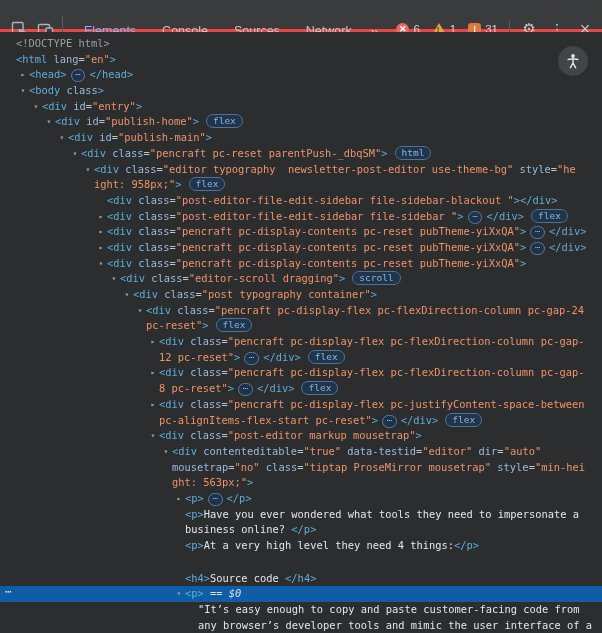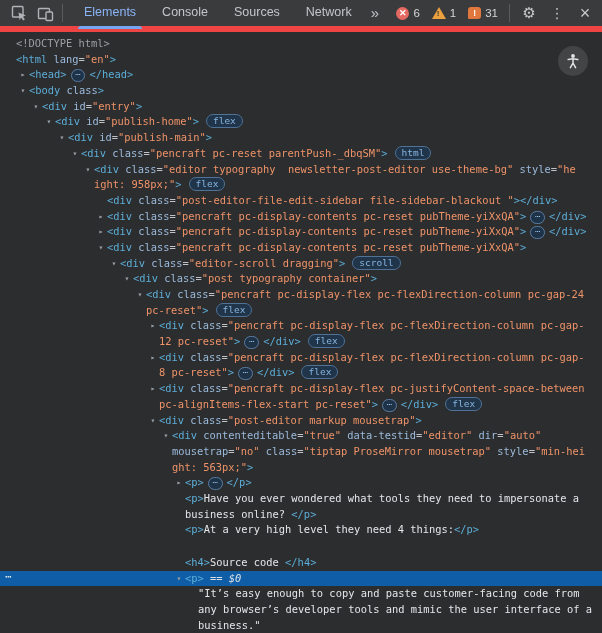--- a/index.html
+++ b/index.html
@@ -2,21 +2,21 @@
 <html><head>
 <meta charset="utf-8">
 <style>
   * { margin:0; padding:0; box-sizing:border-box; }
   html,body { width:602px; height:633px; overflow:hidden; background:#2c2d2f; }
   .devtools { width:602px; height:633px; display:flex; flex-direction:column;
               font-family:"Liberation Sans", sans-serif; }
 
   
   .toolbar { height:32px; flex:0 0 32px; background:#3a3b3d; display:flex;
-             align-items:center; border-bottom:6px solid #ef4444; padding:0 4px 0 6px; }
+             align-items:flex-start; border-bottom:3px solid #ef4444; padding:16px 4px 0 6px; }
   .tb-btn { width:26px; height:26px; display:flex; align-items:center; justify-content:center;
             cursor:pointer; border-radius:3px; flex:0 0 auto; }
   .tb-sep { width:1px; height:18px; background:#5a5b5d; margin:0 4px; flex:0 0 auto; }
   .tabs { display:flex; height:32px; align-items:stretch; margin-left:4px; }
   .tab { padding:0 13px; line-height:31px; font-size:12.5px; color:#c3c6c9;
          position:relative; cursor:pointer; white-space:nowrap; }
   .tab.active { color:#8ab4f8; }
   .tab.active::after { content:""; position:absolute; left:7px; right:7px; bottom:0;
                        height:3px; border-radius:3px 3px 0 0; background:#76a6f2; }
   .more-tabs { color:#c3c6c9; font-size:15px; line-height:32px; padding:0 6px; cursor:pointer; }
@@ -120,20 +120,21 @@
         <div class="row" style="padding-left: 4px;"><span class="arrow"></span><span class="seg-g">&lt;html</span><span class="seg-a"> lang</span><span class="seg-p">=</span><span class="seg-v">"en"</span><span class="seg-g">&gt;</span></div>
         <div class="row" style="padding-left: 17px;"><span class="arrow">▸</span><span class="seg-g">&lt;head&gt;</span><span class="ell">⋯</span><span class="seg-g">&lt;/head&gt;</span></div>
         <div class="row" style="padding-left: 17px;"><span class="arrow">▾</span><span class="seg-g">&lt;body</span><span class="seg-a"> class</span><span class="seg-g">&gt;</span></div>
         <div class="row" style="padding-left: 30px;"><span class="arrow">▾</span><span class="seg-g">&lt;div</span><span class="seg-a"> id</span><span class="seg-p">=</span><span class="seg-v">"entry"</span><span class="seg-g">&gt;</span></div>
         <div class="row" style="padding-left: 43px;"><span class="arrow">▾</span><span class="seg-g">&lt;div</span><span class="seg-a"> id</span><span class="seg-p">=</span><span class="seg-v">"publish-home"</span><span class="seg-g">&gt;</span><span class="badge">flex</span></div>
         <div class="row" style="padding-left: 56px;"><span class="arrow">▾</span><span class="seg-g">&lt;div</span><span class="seg-a"> id</span><span class="seg-p">=</span><span class="seg-v">"publish-main"</span><span class="seg-g">&gt;</span></div>
         <div class="row" style="padding-left: 69px;"><span class="arrow">▾</span><span class="seg-g">&lt;div</span><span class="seg-a"> class</span><span class="seg-p">=</span><span class="seg-v">"pencraft pc-reset parentPush-_dbqSM"</span><span class="seg-g">&gt;</span><span class="badge">html</span></div>
         <div class="row" style="padding-left: 82px;"><span class="arrow">▾</span><span class="seg-g">&lt;div</span><span class="seg-a"> class</span><span class="seg-p">=</span><span class="seg-v">"editor typography  newsletter-post-editor use-theme-bg"</span><span class="seg-a"> style</span><span class="seg-p">=</span><span class="seg-v">"he</span></div>
         <div class="row" style="padding-left: 82px;"><span class="arrow"></span><span class="seg-v">ight: 958px;"</span><span class="seg-g">&gt;</span><span class="badge">flex</span></div>
         <div class="row" style="padding-left: 95px;"><span class="arrow"></span><span class="seg-g">&lt;div</span><span class="seg-a"> class</span><span class="seg-p">=</span><span class="seg-v">"post-editor-file-edit-sidebar file-sidebar-blackout "</span><span class="seg-g">&gt;&lt;/div&gt;</span></div>
+        <div class="row" style="padding-left: 95px;"><span class="arrow">▸</span><span class="seg-g">&lt;div</span><span class="seg-a"> class</span><span class="seg-p">=</span><span class="seg-v">"post-editor-file-edit-sidebar file-sidebar "</span><span class="seg-g">&gt;</span><span class="ell">⋯</span><span class="seg-g">&lt;/div&gt;</span><span class="badge">flex</span></div>
         <div class="row" style="padding-left: 95px;"><span class="arrow">▸</span><span class="seg-g">&lt;div</span><span class="seg-a"> class</span><span class="seg-p">=</span><span class="seg-v">"pencraft pc-display-contents pc-reset pubTheme-yiXxQA"</span><span class="seg-g">&gt;</span><span class="ell">⋯</span><span class="seg-g">&lt;/div&gt;</span></div>
         <div class="row" style="padding-left: 95px;"><span class="arrow">▸</span><span class="seg-g">&lt;div</span><span class="seg-a"> class</span><span class="seg-p">=</span><span class="seg-v">"pencraft pc-display-contents pc-reset pubTheme-yiXxQA"</span><span class="seg-g">&gt;</span><span class="ell">⋯</span><span class="seg-g">&lt;/div&gt;</span></div>
         <div class="row" style="padding-left: 95px;"><span class="arrow">▾</span><span class="seg-g">&lt;div</span><span class="seg-a"> class</span><span class="seg-p">=</span><span class="seg-v">"pencraft pc-display-contents pc-reset pubTheme-yiXxQA"</span><span class="seg-g">&gt;</span></div>
         <div class="row" style="padding-left: 108px;"><span class="arrow">▾</span><span class="seg-g">&lt;div</span><span class="seg-a"> class</span><span class="seg-p">=</span><span class="seg-v">"editor-scroll dragging"</span><span class="seg-g">&gt;</span><span class="badge">scroll</span></div>
         <div class="row" style="padding-left: 121px;"><span class="arrow">▾</span><span class="seg-g">&lt;div</span><span class="seg-a"> class</span><span class="seg-p">=</span><span class="seg-v">"post typography container"</span><span class="seg-g">&gt;</span></div>
         <div class="row" style="padding-left: 134px;"><span class="arrow">▾</span><span class="seg-g">&lt;div</span><span class="seg-a"> class</span><span class="seg-p">=</span><span class="seg-v">"pencraft pc-display-flex pc-flexDirection-column pc-gap-24</span></div>
         <div class="row" style="padding-left: 134px;"><span class="arrow"></span><span class="seg-v">pc-reset"</span><span class="seg-g">&gt;</span><span class="badge">flex</span></div>
         <div class="row" style="padding-left: 147px;"><span class="arrow">▸</span><span class="seg-g">&lt;div</span><span class="seg-a"> class</span><span class="seg-p">=</span><span class="seg-v">"pencraft pc-display-flex pc-flexDirection-column pc-gap-</span></div>
         <div class="row" style="padding-left: 147px;"><span class="arrow"></span><span class="seg-v">12 pc-reset"</span><span class="seg-g">&gt;</span><span class="ell">⋯</span><span class="seg-g">&lt;/div&gt;</span><span class="badge">flex</span></div>
         <div class="row" style="padding-left: 147px;"><span class="arrow">▸</span><span class="seg-g">&lt;div</span><span class="seg-a"> class</span><span class="seg-p">=</span><span class="seg-v">"pencraft pc-display-flex pc-flexDirection-column pc-gap-</span></div>

